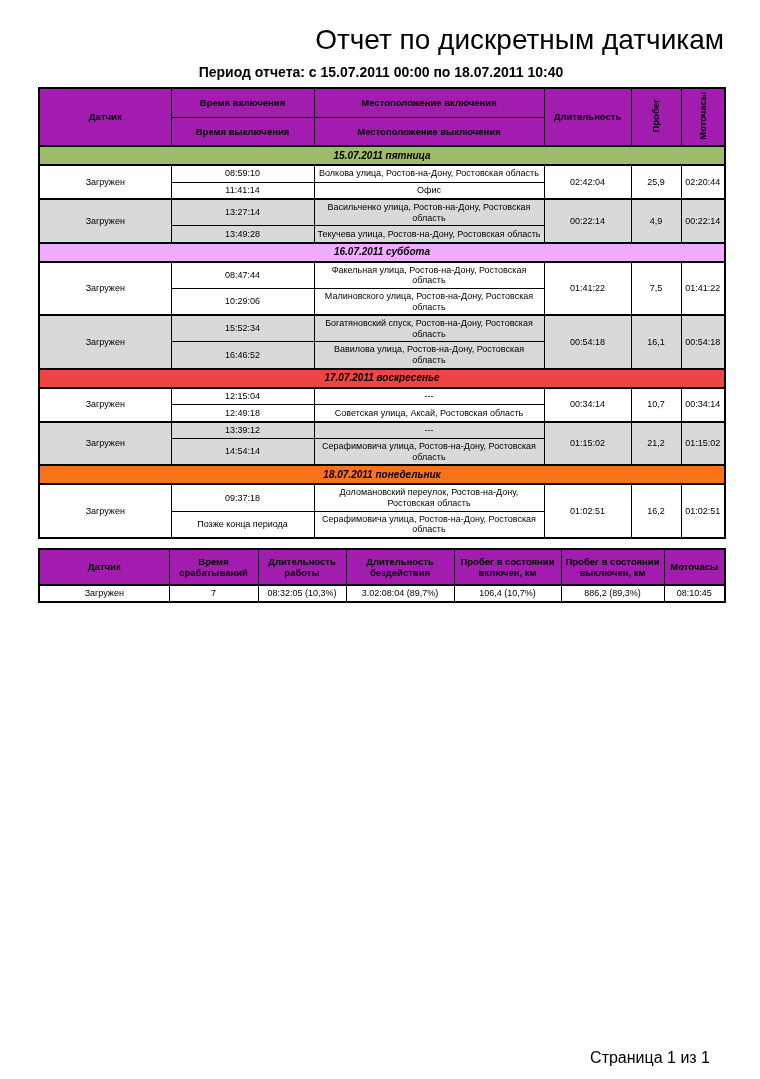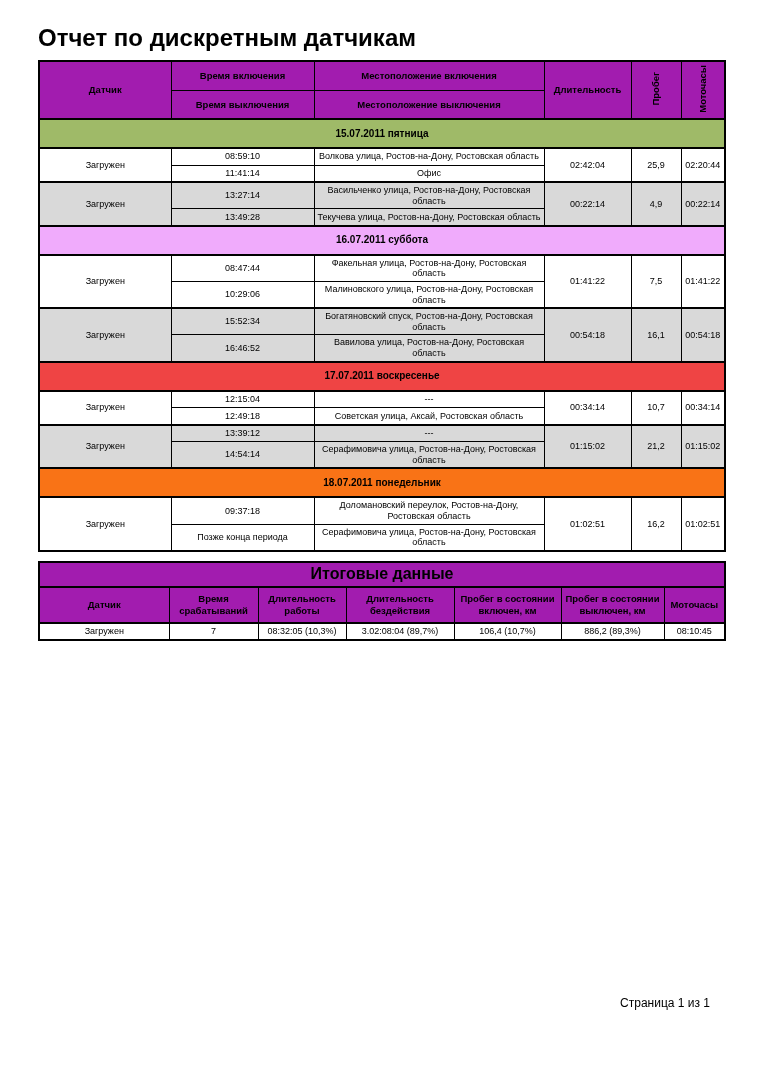--- a/index.html
+++ b/index.html
@@ -8,23 +8,23 @@
     position: relative;
     width: 760px;
     height: 1079px;
     background: #ffffff;
     font-family: "Liberation Sans", sans-serif;
     color: #000;
     padding: 24px 36px 0 38px;
   }
   .title {
     margin: 0 0 8px 0;
-    font-size: 24px;
-    font-weight: bold;
-    text-align: left;
+    font-size: 28px;
+    font-weight: normal;
+    text-align: right;
   }
   .sub {
     margin: 0 0 7px 0;
     font-size: 14px;
     font-weight: bold;
     text-align: center;
     white-space: pre-wrap;
   }
   table { border-collapse: collapse; table-layout: fixed; width: 686px; }
   table.main { margin-top: 4px; border: 2px solid #000; }
@@ -50,51 +50,53 @@
     display: inline-block;
     writing-mode: vertical-rl;
     transform: rotate(180deg);
     white-space: nowrap;
     font-weight: bold;
     font-size: 9.5px;
   }
   td.band {
     font-weight: bold;
     font-size: 10px;
-    height: 29px;
+    height: 19px;
     border-top: 2px solid #000;
     border-bottom: 2px solid #000;
+    font-style: italic;
   }
   tr.rec-start > td { border-top: 2px solid #000; margin-top: 24px; }
   tr.shade > td { background: #d9d9d9; }
   td.time-cell, td.sensor-cell { height: 17px; }
   table.summary th.sumtitle {
     font-size: 16px;
     height: 24px;
     border-bottom: 2px solid #000;
   }
   table.summary thead tr.sh th {
     height: 36px;
     border-bottom: 2px solid #000;
   }
   table.summary tbody td { height: 17px; }
   .footer {
     position: absolute;
-    top: 996px;
+    top: 1049px;
     right: 50px;
-    font-size: 12px;
+    font-size: 16px;
     color: #000;
   }
 </style>
 </head>
 <body>
 
 <div class="page">
 
   <h1 class="title">Отчет по дискретным датчикам</h1>
+  <div class="sub">Период отчета: с 15.07.2011 00:00 по 18.07.2011 10:40</div>
 
   <table class="main">
     <colgroup>
       <col style="width:132px">
         <col style="width:143px">
         <col style="width:230px">
       <col style="width:87px">
         <col style="width:50px">
         <col style="width:44px">
     </colgroup>
@@ -216,23 +218,20 @@
     <colgroup>
       <col style="width:130px">
         <col style="width:89px">
         <col style="width:88px">
       <col style="width:108px">
         <col style="width:107px">
         <col style="width:103px">
         <col style="width:61px">
     </colgroup>
     <thead>
-      <tr>
-        <th colspan="7" class="sumtitle">Итоговые данные</th>
-      </tr>
       <tr class="sh">
           <th>Датчик</th>
           <th>Время срабатываний</th>
           <th>Длительность работы</th>
           <th>Длительность бездействия</th>
           <th>Пробег в состоянии включен, км</th>
           <th>Пробег в состоянии выключен, км</th>
           <th>Моточасы</th>
         </tr>
     </thead>

